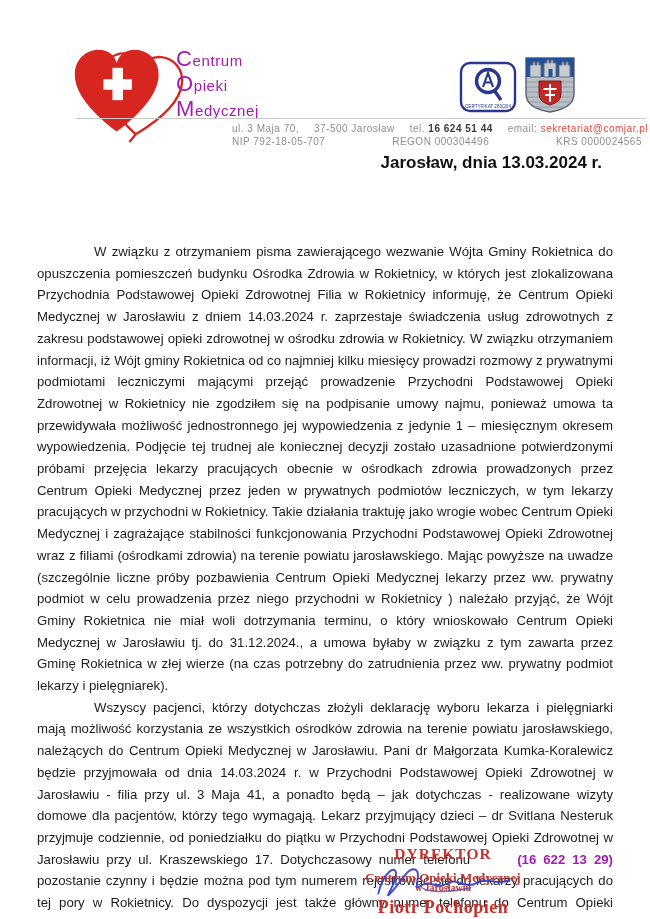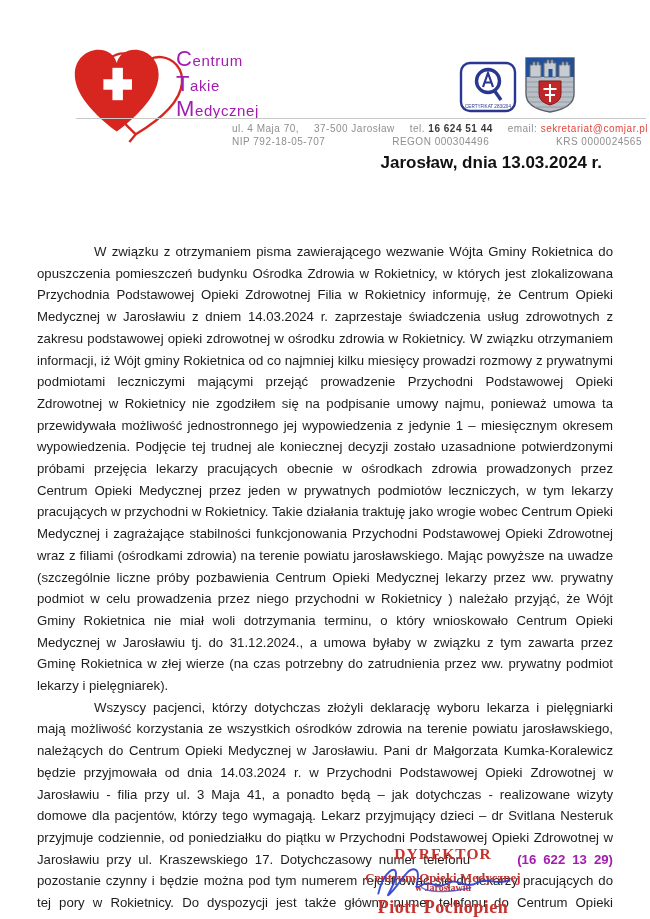--- a/index.html
+++ b/index.html
@@ -51,21 +51,21 @@
     </g>
 
     <path d="M50 92 C18 68 6 48 6 32 C6 16 18 6 31 6 C41 6 48 12 50 20 C52 12 59 6 69 6 C82 6 94 16 94 32 C94 48 82 68 50 92 Z" fill="#d7261f"></path>
 
     <rect x="36" y="37" width="30" height="11" fill="#ffffff"></rect>
     <rect x="45.5" y="25" width="11" height="34" fill="#ffffff"></rect>
   </svg>
 
   <div class="logo-name">
     <div>Centrum</div>
-    <div>Takie</div>
+    <div>Opieki</div>
     <div>Medycznej</div>
   </div>
 
   <svg class="badge-q" viewBox="0 0 58 52" aria-hidden="true">
     <rect x="2" y="2" width="54" height="48" rx="9" fill="#ffffff" stroke="#2a3790" stroke-width="2.4"></rect>
     <circle cx="29" cy="20" r="11.5" fill="none" stroke="#2a3790" stroke-width="3.4"></circle>
     <line x1="35" y1="29" x2="42" y2="39" stroke="#2a3790" stroke-width="3.4"></line>
     <path d="M24 26 L29 12 L34 26 M25.8 21.5 H32.2" fill="none" stroke="#2a3790" stroke-width="2.2"></path>
     <text x="29" y="46.5" text-anchor="middle" font-size="4.6" font-family="Liberation Sans, sans-serif" fill="#2a3790">CERTYFIKAT 283/204</text>
   </svg>
@@ -95,21 +95,21 @@
       <line x1="26" y1="28" x2="26" y2="46"></line>
       <line x1="19.5" y1="33" x2="32.5" y2="33"></line>
       <line x1="21" y1="39" x2="31" y2="39"></line>
     </g>
   </svg>
 
   <div class="hdr-rule"></div>
 
   <div class="contact">
     <div class="row1">
-      <span>ul. 4 Maja 70,</span>
+      <span>ul. 3 Maja 70,</span>
       <span>37-500 Jarosław</span>
       <span><span>tel.</span> <b>16 624 51 44</b></span>
       <span><span>email:</span> <span class="email-red">sekretariat@comjar.pl</span></span>
     </div>
     <div class="row2">
       <span>NIP 792-18-05-707</span>
       <span>REGON 000304496</span>
       <span>KRS 0000024565</span>
     </div>
   </div>

